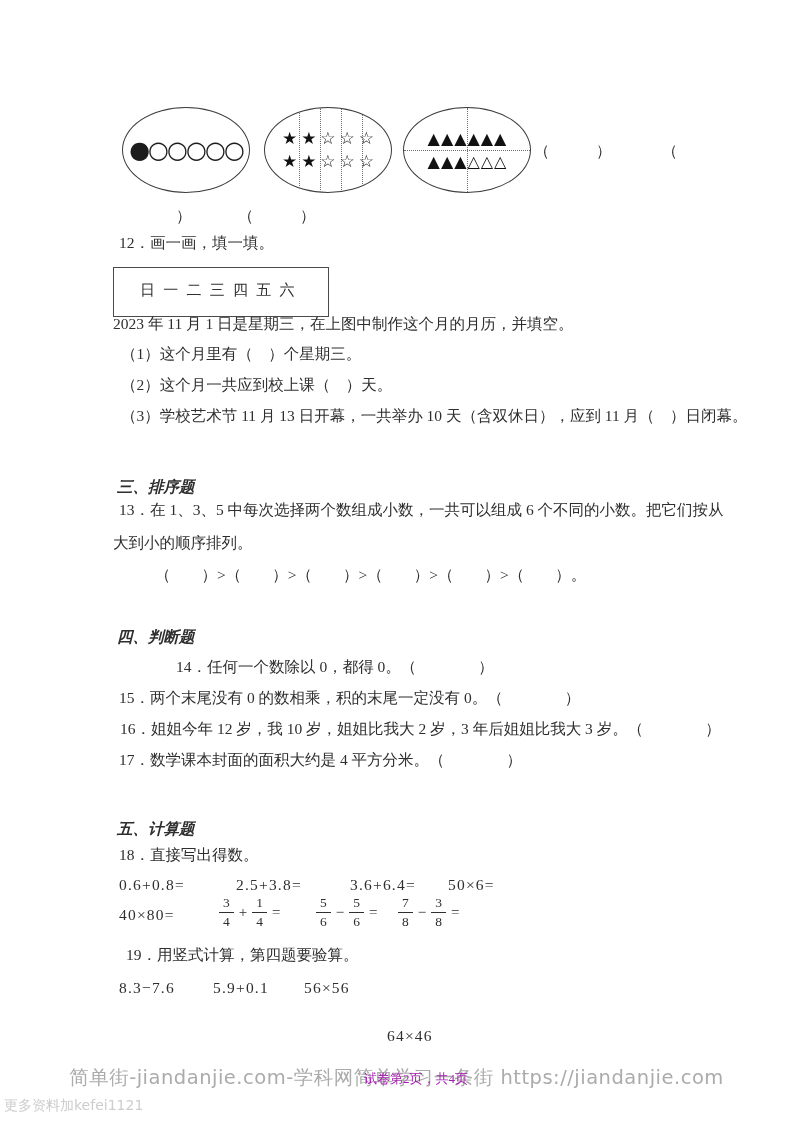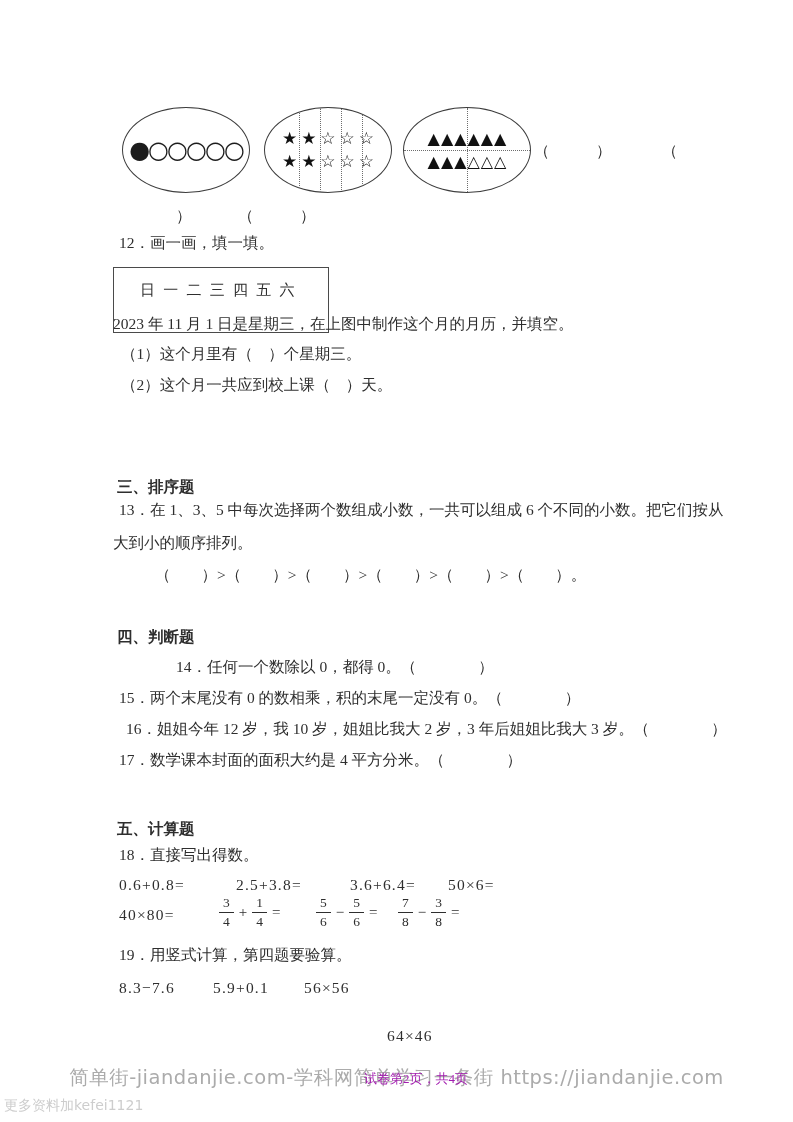--- a/index.html
+++ b/index.html
@@ -11,21 +11,21 @@
     font-family:"Liberation Serif","DejaVu Serif",serif;
     color:#2e2e2e;
   }
   .line{
     position:absolute;
     font-size:15.5px;
     line-height:20px;
     white-space:pre;
     color:#2e2e2e;
   }
-  .heading{font-weight:bold;}
+  .heading{font-weight:bold;font-style:italic;}
   
   .oval{
     position:absolute;
     width:128px;height:86px;
     border:1.5px solid #3d3d3d;
     border-radius:50%;
     overflow:hidden;
     box-sizing:border-box;
     font-family:"DejaVu Sans","Liberation Sans",sans-serif;
   }
@@ -39,21 +39,21 @@
     text-align:center;color:#111;
   }
   .oval .rows .g-row{line-height:23px;white-space:pre;}
   .stars .g-row{font-size:17px;letter-spacing:4px;padding-left:4px;}
   .tris  .g-row{font-size:16px;letter-spacing:1px;padding-left:1px;}
   .div-v{position:absolute;top:0;bottom:0;width:0;border-left:1px dotted #6d6d6d;}
   .div-h{position:absolute;left:0;right:0;height:0;border-top:1px dotted #6d6d6d;}
   
   .cal-box{
     position:absolute;left:113px;top:267px;
-    width:216px;height:66px;
+    width:216px;height:50px;
     border:1.5px solid #4a4a4a;
     box-sizing:border-box;
   }
   .cal-header{
     position:absolute;left:26px;top:13px;
     font-size:15px;letter-spacing:1.5px;word-spacing:1.5px;
     white-space:pre;color:#2e2e2e;
   }
   
   .calc{letter-spacing:1.2px;}
@@ -119,30 +119,31 @@
 
   <div class="line" style="left:119px;top:233px;">12．画一画，填一填。</div>
 
   <div class="cal-box">
     <div class="cal-header">日 一 二 三 四 五 六</div>
   </div>
 
   <div class="line" style="left:113px;top:314px;">2023 年 11 月 1 日是星期三，在上图中制作这个月的月历，并填空。</div>
   <div class="line" style="left:121px;top:344px;">（1）这个月里有（　）个星期三。</div>
   <div class="line" style="left:121px;top:375px;">（2）这个月一共应到校上课（　）天。</div>
+  <div class="line" style="left:121px;top:406px;">（3）学校艺术节 11 月 13 日开幕，一共举办 10 天（含双休日），应到 11 月（　）日闭幕。</div>
 
   <div class="line heading" style="left:117px;top:477px;">三、排序题</div>
   <div class="line" style="left:119px;top:500px;">13．在 1、3、5 中每次选择两个数组成小数，一共可以组成 6 个不同的小数。把它们按从</div>
   <div class="line" style="left:113px;top:533px;">大到小的顺序排列。</div>
   <div class="line" style="left:155px;top:565px;">（　　）&gt;（　　）&gt;（　　）&gt;（　　）&gt;（　　）&gt;（　　）。</div>
 
   <div class="line heading" style="left:117px;top:627px;">四、判断题</div>
   <div class="line" style="left:136px;top:657px;margin-left:40px;">14．任何一个数除以 0，都得 0。（　　　　）</div>
   <div class="line" style="left:119px;top:688px;text-align:right;">15．两个末尾没有 0 的数相乘，积的末尾一定没有 0。（　　　　）</div>
-  <div class="line" style="left:126px;top:719px;">16．姐姐今年 12 岁，我 10 岁，姐姐比我大 2 岁，3 年后姐姐比我大 3 岁。（　　　　）</div>
+  <div class="line" style="left:120px;top:719px;">16．姐姐今年 12 岁，我 10 岁，姐姐比我大 2 岁，3 年后姐姐比我大 3 岁。（　　　　）</div>
   <div class="line" style="left:119px;top:750px;">17．数学课本封面的面积大约是 4 平方分米。（　　　　）</div>
 
   <div class="line heading" style="left:117px;top:819px;">五、计算题</div>
   <div class="line" style="left:119px;top:845px;">18．直接写出得数。</div>
 
   <div class="line calc" style="left:119px;top:875px;">0.6+0.8=</div>
   <div class="line calc" style="left:236px;top:875px;">2.5+3.8=</div>
   <div class="line calc" style="left:350px;top:875px;text-align:right;">3.6+6.4=</div>
   <div class="line calc" style="left:448px;top:875px;">50×6=</div>
 
@@ -180,21 +181,21 @@
         <span class="fd">8</span>
       </span>
     <span class="fop">−</span>
     <span class="frac">
         <span class="fn">3</span>
         <span class="fd">8</span>
       </span>
     <span class="fop">=</span>
   </div>
 
-  <div class="line" style="left:119px;top:945px;font-family:Liberation Serif, serif;">19．用竖式计算，第四题要验算。</div>
+  <div class="line" style="left:126px;top:945px;font-family:Liberation Serif, serif;">19．用竖式计算，第四题要验算。</div>
 
   <div class="line calc" style="left:119px;top:978px;">8.3−7.6</div>
   <div class="line calc" style="left:213px;top:978px;">5.9+0.1</div>
   <div class="line calc" style="left:304px;top:978px;">56×56</div>
   <div class="line calc" style="left:387px;top:978px;margin-top:48px;">64×46</div>
 
   <div class="watermark">简单街-jiandanjie.com-学科网简单学习一条街 https://jiandanjie.com</div>
   <div class="page-num">试卷第2页，共4页</div>
   <div class="corner-mark">更多资料加kefei1121</div>
 

